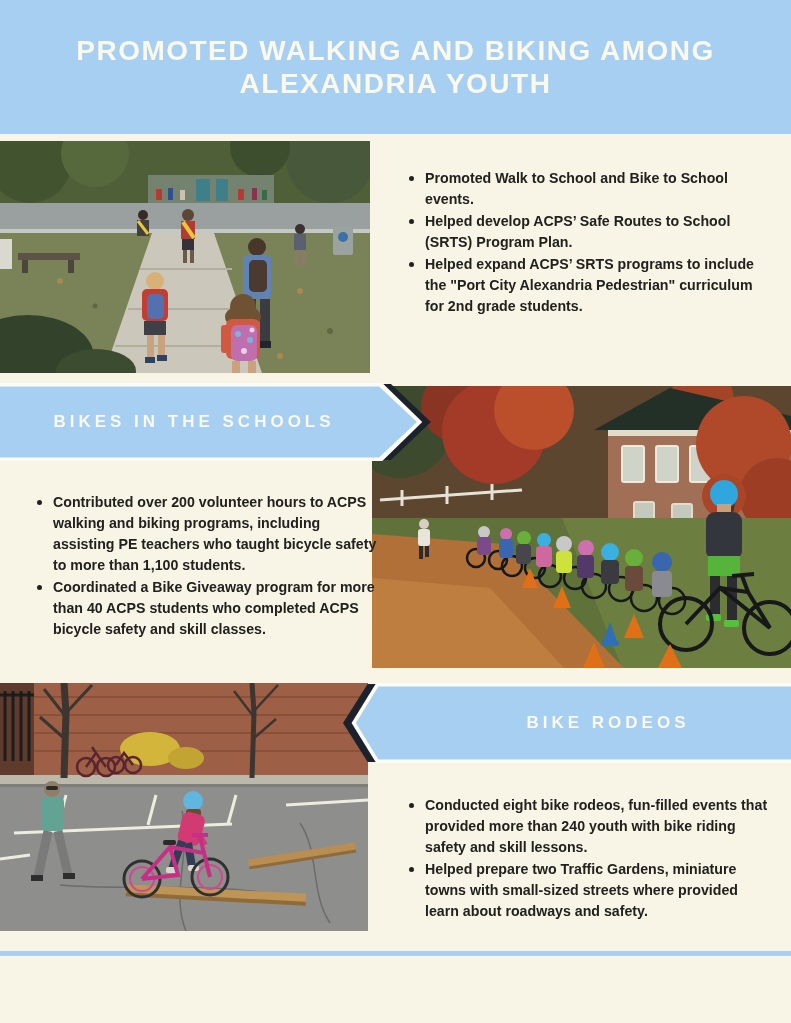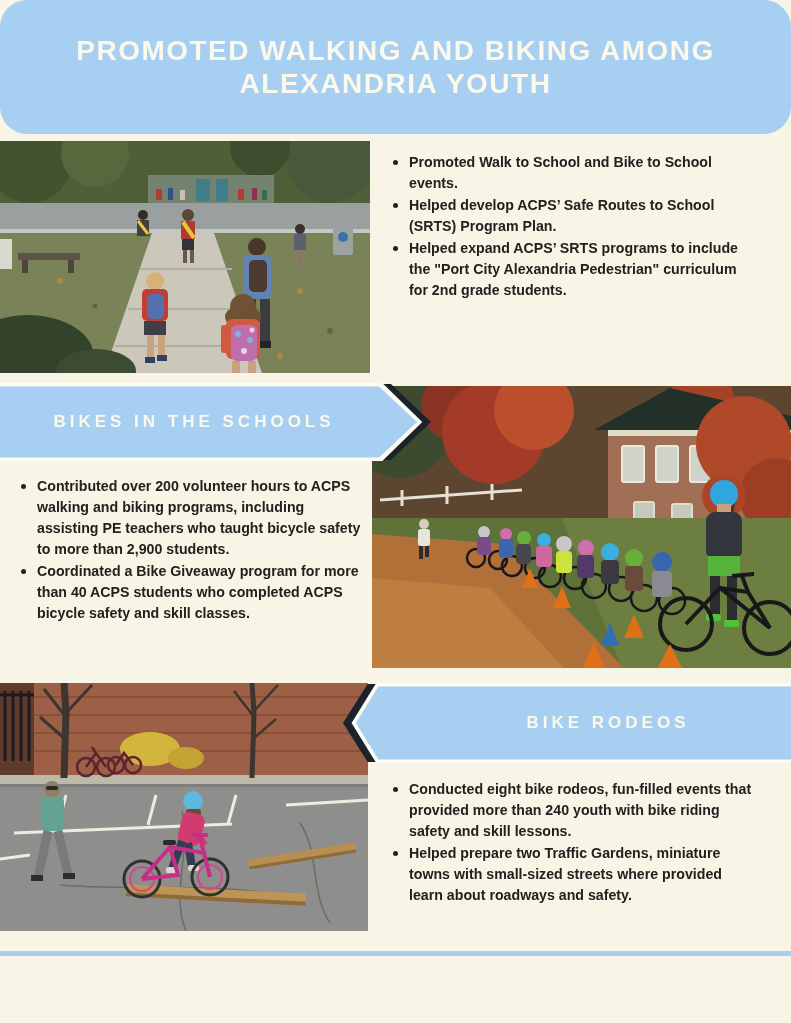--- a/index.html
+++ b/index.html
@@ -1,34 +1,34 @@
 <!DOCTYPE html>
 <html><head>
 <meta charset="utf-8">
 <style>
   html,body{margin:0;padding:0;}
   body{font-family:"Liberation Sans","DejaVu Sans",sans-serif;background:#e9e6d9;}
   .page{position:relative;width:791px;height:1023px;background:#f8f5e7;overflow:hidden;margin:0 auto;}
 
   
-  .header-banner{position:absolute;left:0;top:0;width:791px;height:134px;background:#a7cff1;border-radius:27px;}
+  .header-banner{position:absolute;left:0;top:0;width:791px;height:134px;background:#a7cff1;}
   .header-title{position:absolute;left:50%;top:34px;transform:translateX(-50%);
     width:640px;text-align:center;color:#fbf8ec;font-size:28px;font-weight:800;
     letter-spacing:1.5px;line-height:33px;}
 
   
   .photo{position:absolute;display:block;}
   .photo svg{display:block;width:100%;height:100%;}
   #photo-walk{left:0;top:141;width:370px;height:232px;}
   #photo-bikes{left:372px;top:386px;width:419px;height:282px;}
   #photo-rodeo{left:0;top:683px;width:368px;height:248px;}
   #photo-walk{left:0;top:141px;}
 
   
-  .bullets{position:absolute;margin:0;padding:0;list-style:none;
+  .bullets{position:absolute;margin:16px;padding:0;list-style:none;
     color:#21211e;font-size:14.2px;font-weight:700;line-height:21px;}
   .bullets li{position:relative;padding-left:21px;margin:0 0 1px 0;}
   .bullets li::before{content:"";position:absolute;left:5px;top:8px;width:5px;height:5px;
     border-radius:50%;background:#21211e;}
   #list-walk{left:388px;top:152px;width:368px;}
   #list-bikes{left:16px;top:476px;width:348px;}
   #list-rodeo{left:388px;top:779px;width:366px;}
 
   
   .ribbon{position:absolute;padding-left:32px;}
@@ -237,21 +237,21 @@
   <div class="ribbon" id="ribbon-bikes">
     <svg viewBox="0 0 400 78" preserveAspectRatio="none">
       <polygon points="8,1 362,1 399,39 362,77 8,77" fill="#1b222b"></polygon>
       <polygon points="0,0 354,0 391,39 354,78 0,78" fill="#fdfcf4"></polygon>
       <polygon points="0,3.5 351,3.5 386,39 351,74.5 0,74.5" fill="#a7cff1"></polygon>
     </svg>
     <div class="ribbon-label">BIKES IN THE SCHOOLS</div>
   </div>
 
   <ul class="bullets" id="list-bikes">
-    <li>Contributed over 200 volunteer hours to ACPS walking and biking programs, including assisting PE teachers who taught bicycle safety to more than 2,900 students.</li>
+    <li>Contributed over 200 volunteer hours to ACPS walking and biking programs, including assisting PE teachers who taught bicycle safety to more than 1,100 students.</li>
     <li>Coordinated a Bike Giveaway program for more than 40 ACPS students who completed ACPS bicycle safety and skill classes.</li>
   </ul>
 
   <div class="photo" id="photo-rodeo">
     <svg viewBox="0 0 368 248" preserveAspectRatio="none">
       <rect width="368" height="248" fill="#8e8e8c"></rect>
       <rect width="368" height="92" fill="#9d6046"></rect>
       <g stroke="#8a5038" stroke-width="2">
         <line x1="0" y1="14" x2="368" y2="14"></line>
           <line x1="0" y1="32" x2="368" y2="32"></line>

